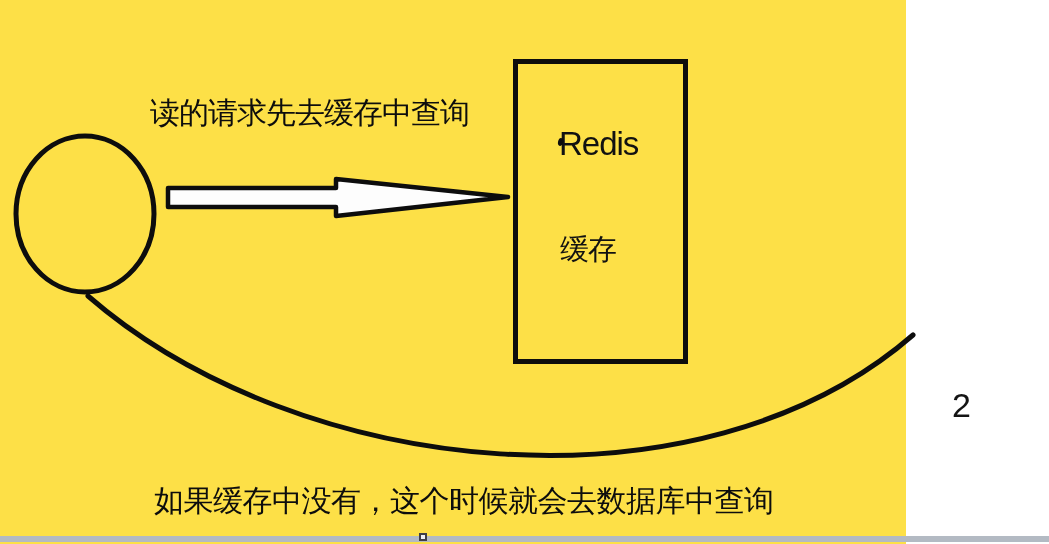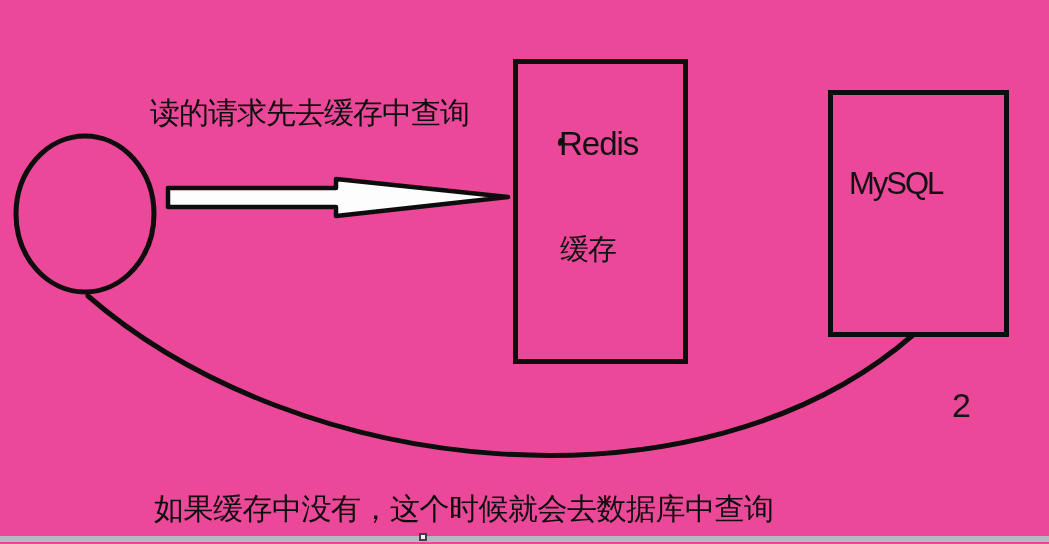--- a/index.html
+++ b/index.html
@@ -3,37 +3,37 @@
 <meta charset="utf-8">
 <style>
   html, body { margin: 0; padding: 0; }
   body {
     width: 1049px; height: 544px;
     font-family: "Liberation Sans", sans-serif;
     overflow: hidden;
   }
   .stage {
     position: relative;
-    width: 1049px; height: 544px;
-    background: #ec4899;
+    width: 906px; height: 544px;
+    background: #fde047;
   }
   .stage svg.ink-layer {
     position: absolute; left: 0; top: 0;
     width: 1049px; height: 544px;
   }
   .caption {
     position: absolute;
     color: #0d0d0d;
     font-size: 30px;
     letter-spacing: -1px;
     line-height: 1.1;
     white-space: nowrap;
   }
   .caption.top    { left: 150px; top: 96px; }
-  .caption.bottom { left: 154px; top: 484px; letter-spacing: -0.5px; margin-top: 8px; }
+  .caption.bottom { left: 154px; top: 484px; letter-spacing: -0.5px; }
   .node-box {
     position: absolute;
     border: 5px solid #0d0d0d;
     box-sizing: border-box;
     background: transparent;
   }
   .node-box.redis { left: 513px; top: 59px;  width: 175px; height: 305px; padding-left: 28px; }
   .node-box.mysql { left: 828px; top: 90px;  width: 181px; height: 247px; }
   .node-label {
     position: absolute;
@@ -91,23 +91,20 @@
 
   <div class="caption top">读的请求先去缓存中查询</div>
 
   <div class="node-box redis">
     <div class="node-label lbl-redis">Redis</div>
     <div class="node-label lbl-huancun">缓存</div>
   </div>
 
   <div class="pen-dot"></div>
 
-  <div class="node-box mysql">
-    <div class="node-label lbl-mysql">MySQL</div>
-  </div>
 
   <div class="step-number">2</div>
 
   <div class="caption bottom">如果缓存中没有，这个时候就会去数据库中查询</div>
 
   <div class="bottom-scrollbar"></div>
   <div class="scrollbar-notch"></div>
 
 </div>
 

